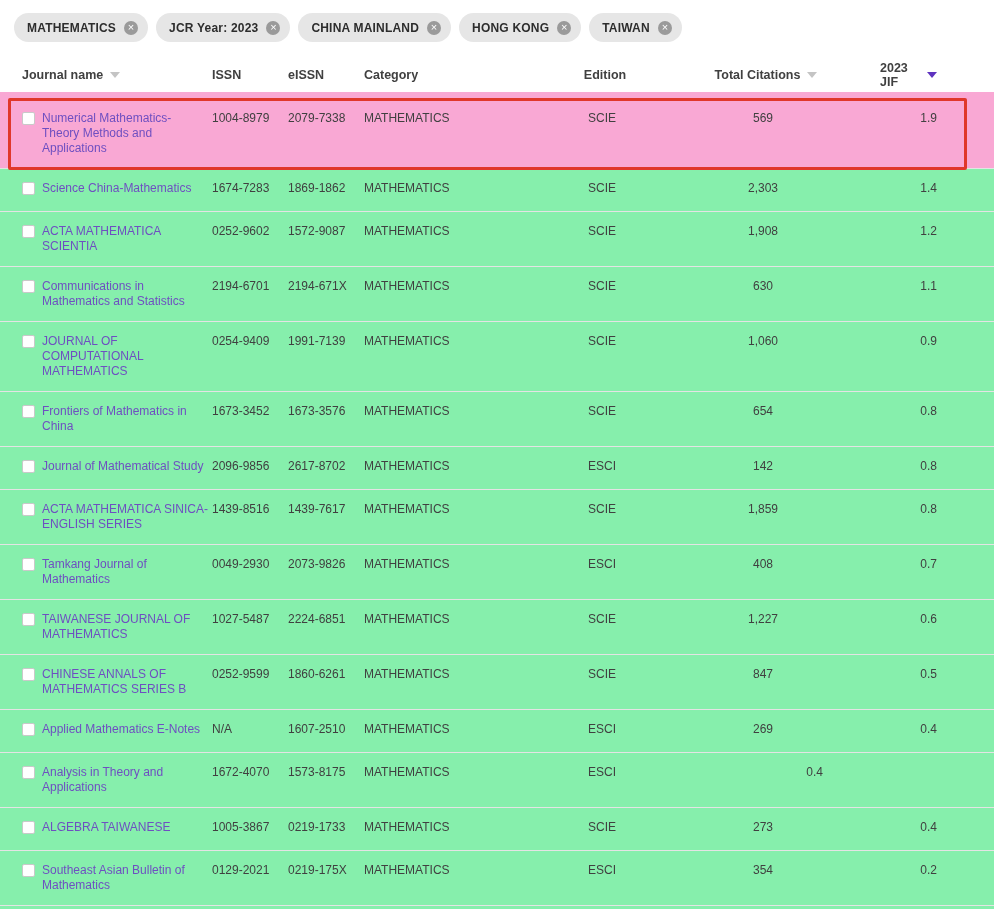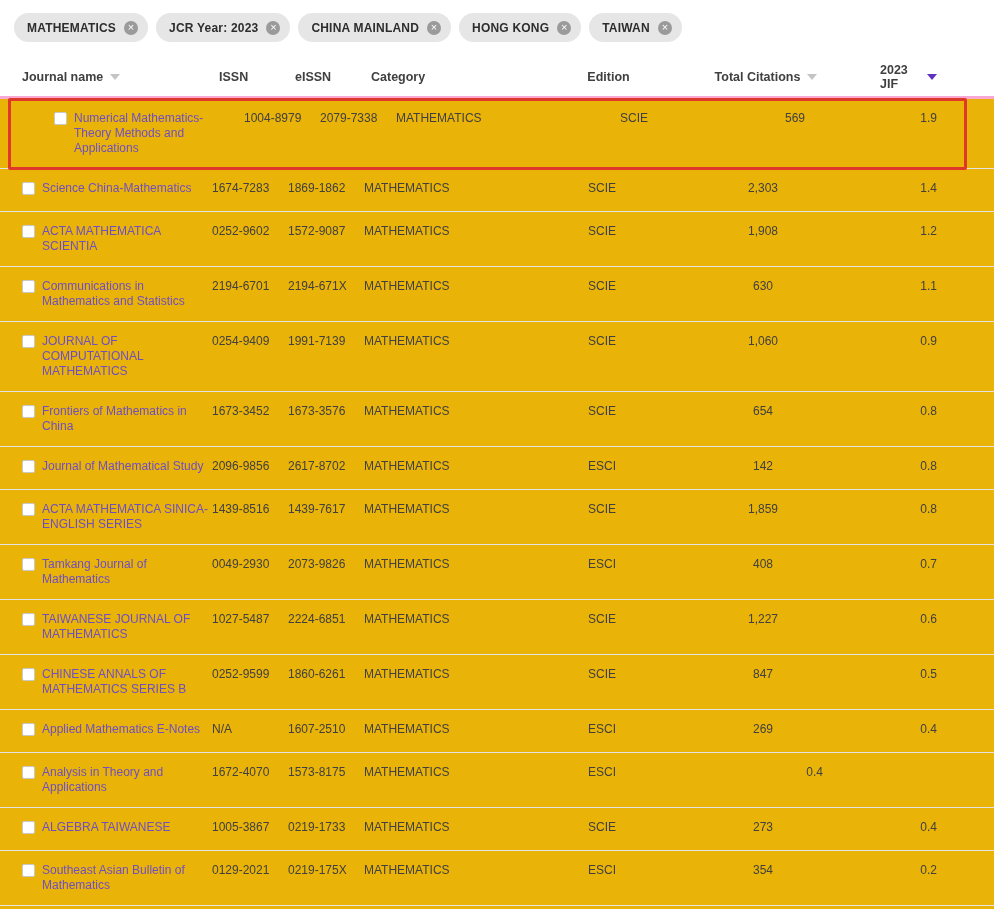--- a/index.html
+++ b/index.html
@@ -11,45 +11,45 @@
   .chip { display:flex; align-items:center; gap:8px; background:#e6e6e6;
     border-radius:15px; height:29px; padding:0 10px 0 13px; cursor:default; }
   .chip-label { font-size:12px; font-weight:700; color:#2d2d2d; letter-spacing:.2px; }
   .chip-x { width:14px; height:14px; border-radius:50%; background:#9a9a9a; color:#ffffff;
     font-size:11px; line-height:13px; text-align:center; cursor:pointer; flex:0 0 auto; }
 
   
   .table { margin-top:15px; width:994px; }
   .grid { display:grid; grid-template-columns:42px 170px 76px 76px 194px 94px 228px 1fr; }
 
-  .thead { height:42px; align-items:center; border-bottom:3px solid #f9a8d4;
+  .thead { height:42px; align-items:center; border-bottom:7px solid #f9a8d4;
     font-size:12.5px; font-weight:700; color:#404040; }
   .th { display:flex; align-items:center; }
   .th-name { grid-column:1 / 3; padding-left:22px; cursor:pointer; }
   .th-center { justify-content:center; text-align:center; cursor:pointer; }
-  .th-plain { cursor:default;margin-left:7px; }
+  .th-plain { cursor:default; }
   .th-right { justify-content:flex-end; padding-right:57px; cursor:pointer; }
 
   .sort { width:0; height:0; border-left:5px solid transparent; border-right:5px solid transparent;
     border-top:6px solid #c4c4c4; display:inline-block; margin-left:7px; }
   .sort.active { border-top-color:#5e33bf; }
 
   .tr { border-bottom:1px solid #e4e4e4; min-height:40px; align-items:start;
-    padding:0; position:relative; background:#eab308; }
+    padding:0; position:relative; background:#86efac; }
   .tr:last-child { border-bottom:1px solid #d9d9d9; }
   .td { padding:12px 6px 12px 0; font-size:12px; line-height:15px; color:#404040; }
   .td-check { padding-left:22px; padding-right:0; }
   .checkbox { display:inline-block; width:13px; height:13px; border:1px solid #c9c9c9;
     border-radius:2px; background:#fff; cursor:pointer; margin-top:1px; }
   .td-name { padding-right:4px; }
   .journal-link { color:#6e4fc1; text-decoration:none; cursor:pointer; }
   .td-center { text-align:center; }
   .td-right { text-align:right; padding-right:57px; }
 
-  .tr.highlighted { background:#eab308;padding-left:32px; }
+  .tr.highlighted { background:#f9a8d4; }
   .tr.highlighted::after { content:""; position:absolute; left:8px; right:27px; top:-1px; bottom:-2px;
     border:3px solid #e0372b; border-radius:2px; pointer-events:none; z-index:2; }
 </style>
 </head>
 <body>
 
 <div class="chips" id="chips">
   <div class="chip">
     <span class="chip-label">MATHEMATICS</span>
     <span class="chip-x">×</span>

